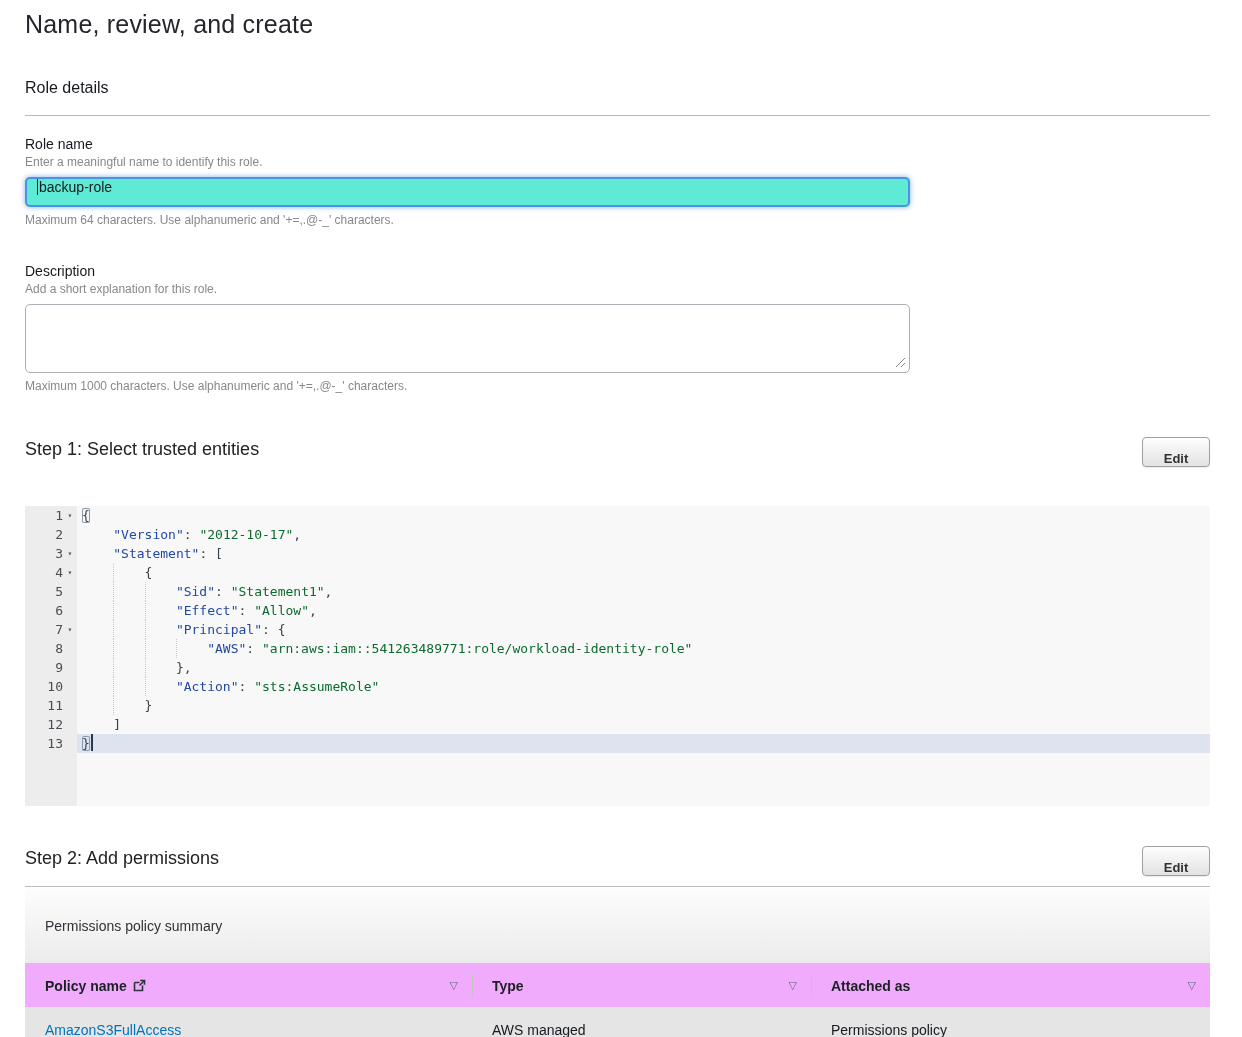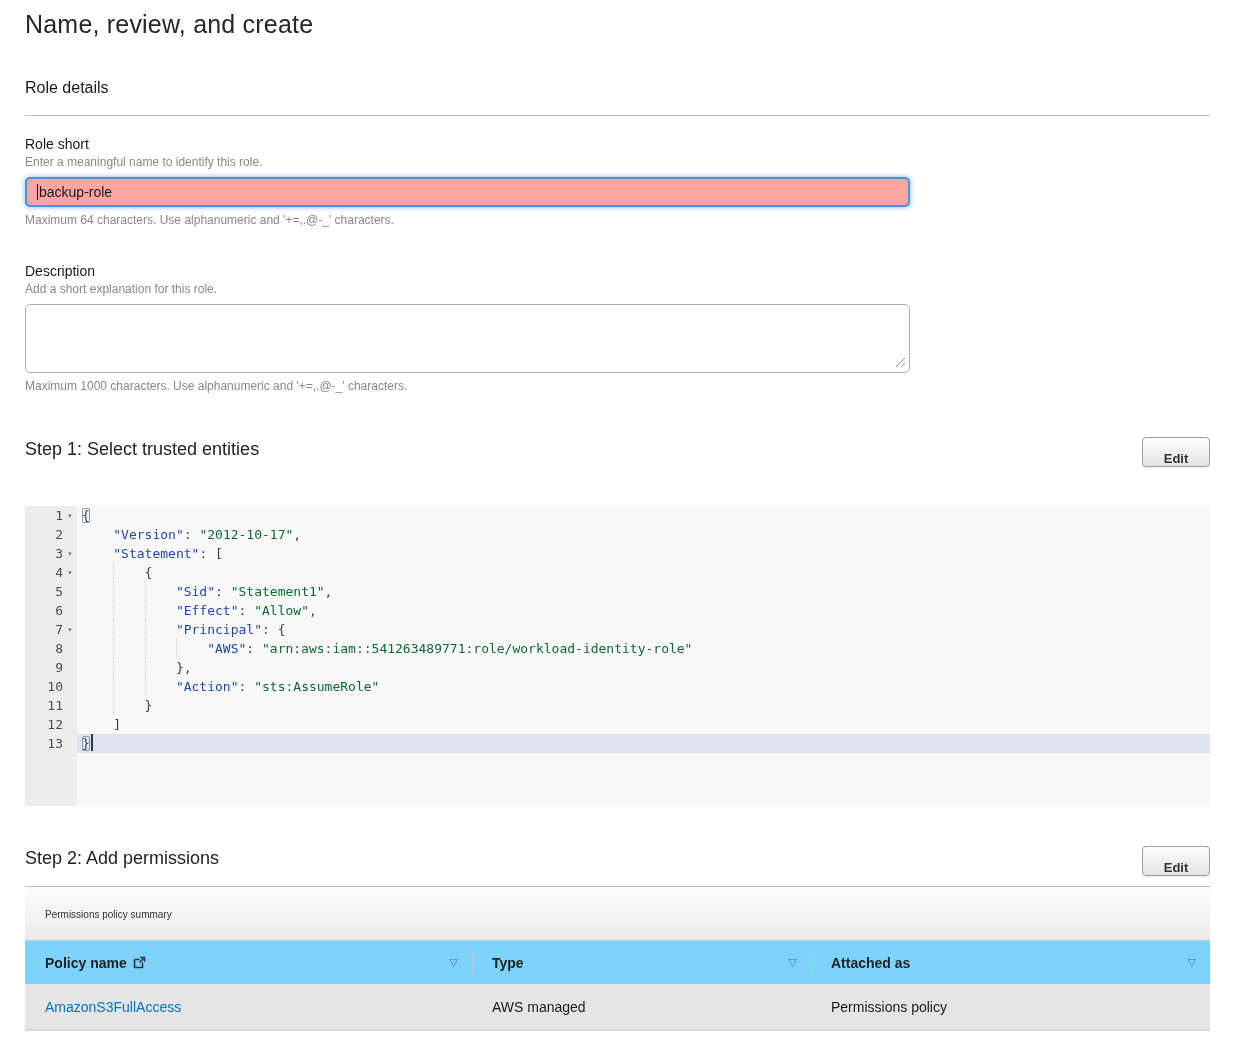--- a/index.html
+++ b/index.html
@@ -18,21 +18,21 @@
   .divider { border:none; border-top:1px solid #b9bcbf; margin-top:18px; }
   .field-label { font-size:14px; color:#16191f; margin-top:20px; }
   .field-help  { font-size:12px; color:#87888a; margin-top:3px; }
   .field-hint  { font-size:12px; color:#87888a; margin-top:6px; }
 
   
   .text-input {
     margin-top:8px; width:885px; height:30px;
     border:2px solid #4b92df; border-radius:5px;
     box-shadow:0 0 4px 1px rgba(75,146,223,.5);
-    background:#fca5a5; display:flex; align-items:center;
+    background:#5eead4; display:flex; align-items:flex-start;
     padding:0 10px; font-size:14px; color:#16191f;
   }
   .caret-bar { display:inline-block; width:1px; height:16px; background:#16191f; margin-right:1px; }
   .textarea-wrap { position:relative; margin-top:8px; width:885px; }
   .textarea {
     width:885px; height:69px; resize:none;
     border:1px solid #aab0b5; border-radius:5px;
     background:#fff; font-family:"Liberation Sans", sans-serif; font-size:14px; padding:6px 10px;
     outline:none; display:block;
   }
@@ -73,29 +73,29 @@
   .ind { display:inline-block; width:4ch; height:19px; vertical-align:top; }
   .ind + .ind { border-left:1px dotted #c6cdb9; }
   .tk-k { color:#2348a4; }
   .tk-s { color:#0d6a2f; }
   .tk-p { color:#37404d; }
   .tk-b { color:#37404d; box-shadow:inset 0 0 0 1px #8e99ad; border-radius:2px; }
   .code-caret { display:inline-block; width:2px; height:17px; background:#2c3850; vertical-align:text-bottom; margin-left:1px; }
 
   
   .panel-caption {
-    margin-top:1px; height:53px; width:1185px;
+    margin-top:1px; height:76px; width:1185px;
     background:linear-gradient(#fdfdfd,#ebebeb);
     border-bottom:1px solid #c9c9c9;
     display:flex; align-items:center; padding-left:20px;
-    font-size:10px; color:#2e3338;
+    font-size:14px; color:#2e3338;
   }
   table.perm-table { width:1185px; border-collapse:collapse; table-layout:fixed; }
   .perm-table th {
-    background:#7dd3fc; height:43px; text-align:left;
+    background:#f0abfc; height:43px; text-align:left;
     font-size:14px; font-weight:700; color:#1d2025;
     padding:0 14px 0 20px; position:relative;
   }
   .perm-table th .th-inner { display:flex; align-items:center; justify-content:space-between; }
   .perm-table th + th::before {
     content:""; position:absolute; left:0; top:10px; bottom:10px;
     border-left:1px solid #c3c3c3;
   }
   .sort-triangle { font-size:11px; color:#5f6b7a; font-weight:400; }
   .ext-link-icon { margin-left:6px; display:inline-flex; }
@@ -109,21 +109,21 @@
 </head>
 <body>
 
 <div class="container">
 
   <h1 class="page-title">Name, review, and create</h1>
 
   <h2 class="section-heading">Role details</h2>
   <hr class="divider">
 
-  <div class="field-label">Role short</div>
+  <div class="field-label">Role name</div>
   <div class="field-help">Enter a meaningful name to identify this role.</div>
   <div class="text-input">
     <span class="caret-bar"></span>
       <span>backup-role</span>
   </div>
   <div class="field-hint">Maximum 64 characters. Use alphanumeric and '+=,.@-_' characters.</div>
 
   <div class="field-label" style="margin-top:36px;">Description</div>
   <div class="field-help">Add a short explanation for this role.</div>
   <div class="textarea-wrap">

